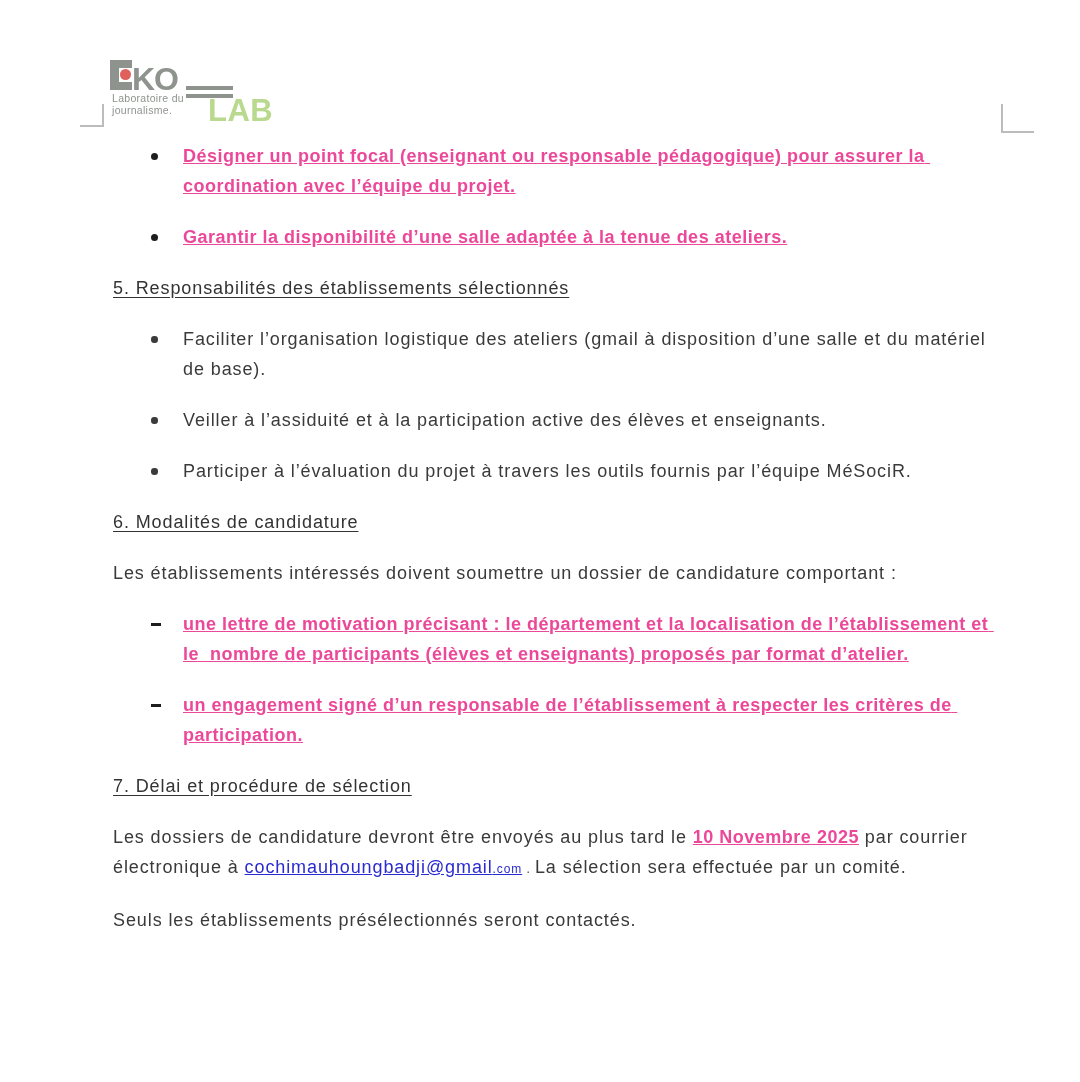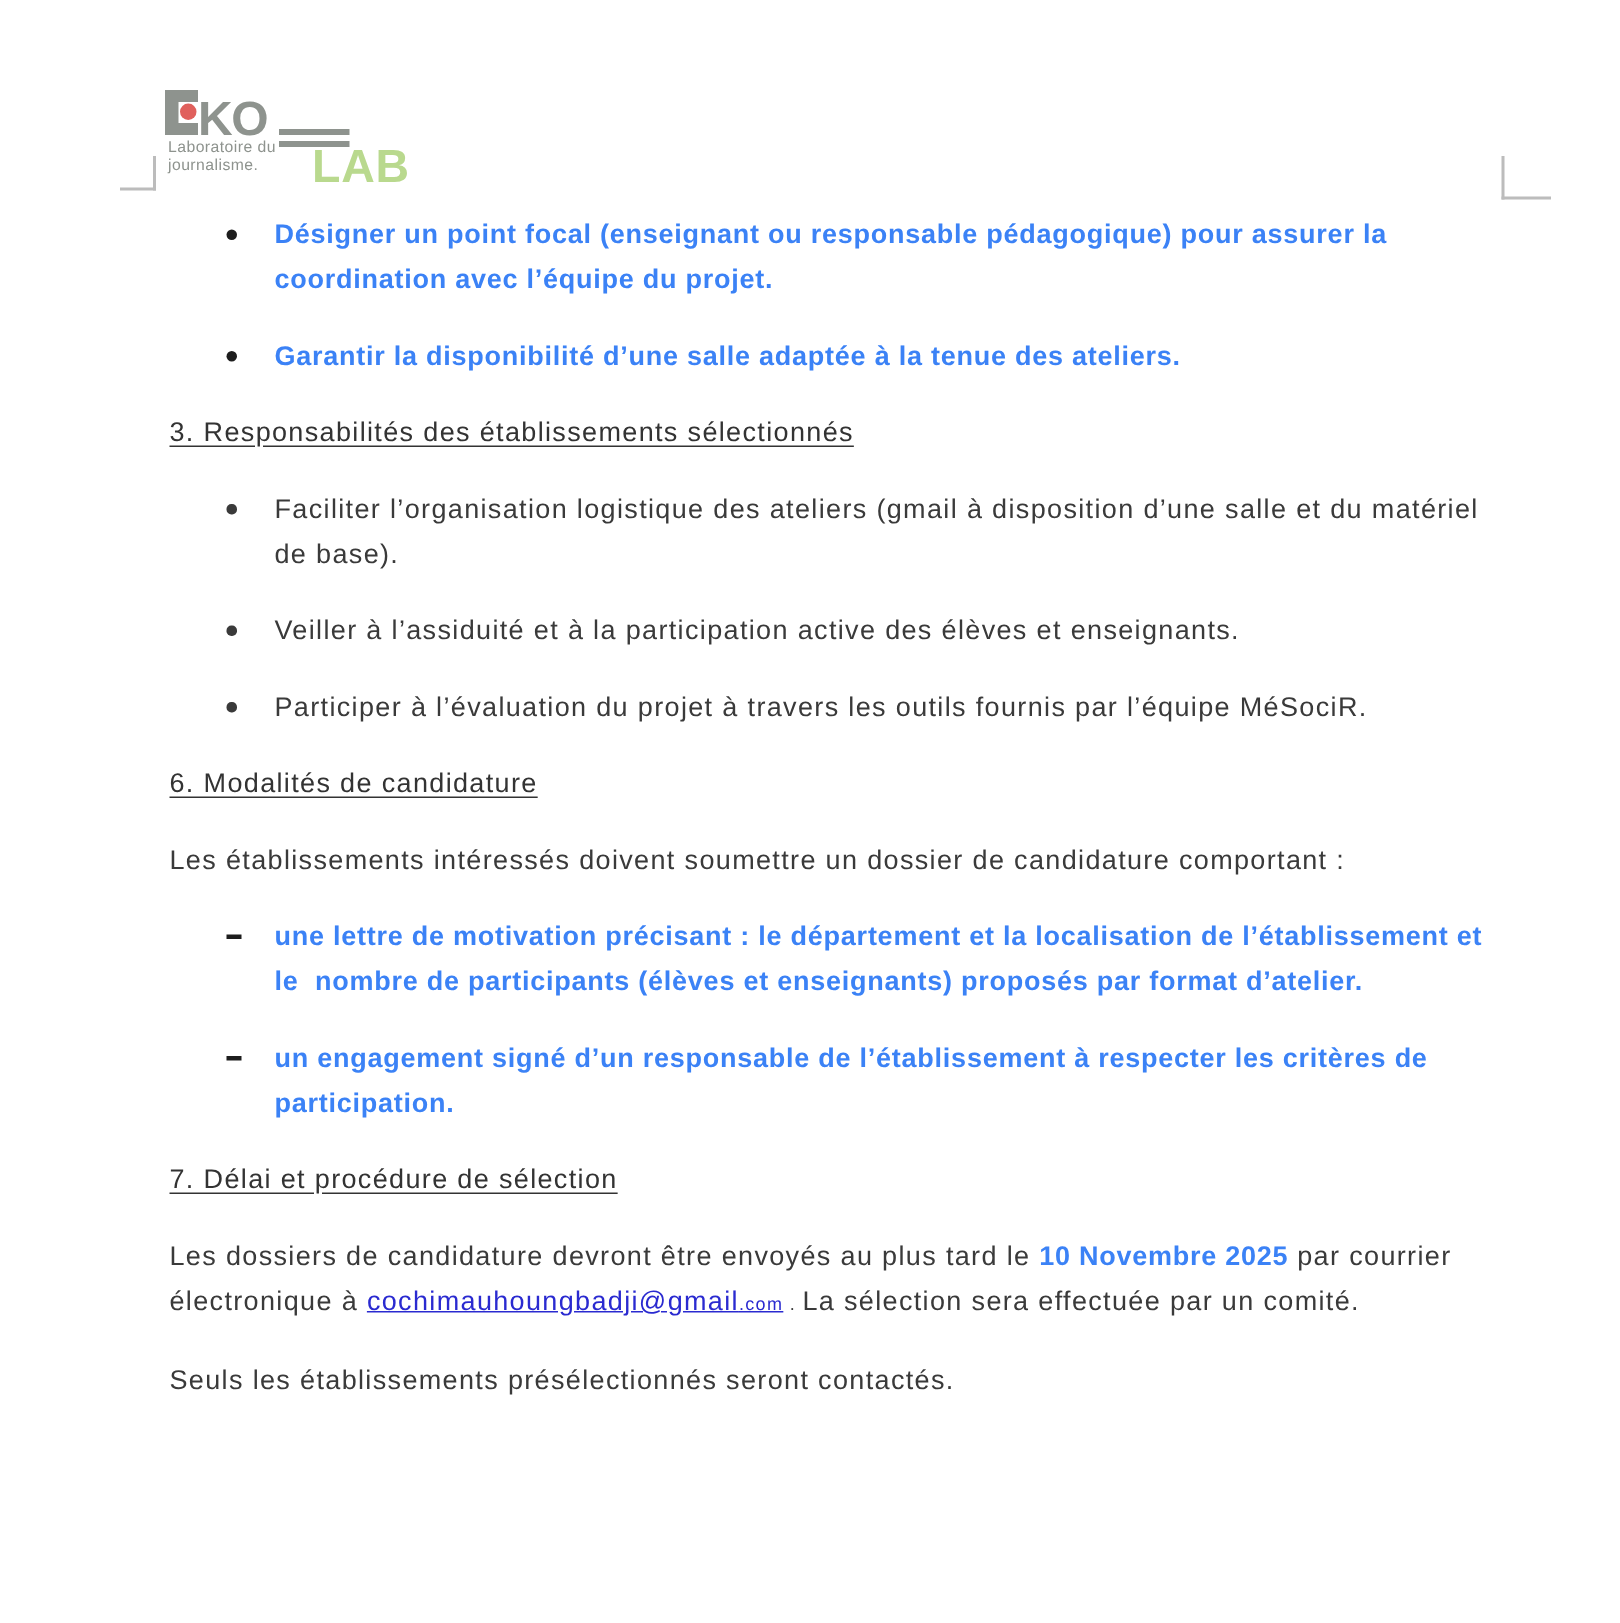--- a/index.html
+++ b/index.html
@@ -30,21 +30,21 @@
   .content { position:absolute; left:113px; top:141px; width:882px; color:#3a3a3a;
              font-size:18px; line-height:30px; letter-spacing:0.9px; }
   .block { margin:0 0 21px 0; }
   .mb15 { margin-bottom:15px; }
   .li { display:flex; }
   .marker { flex:0 0 70px; }
   .dot  { display:block; width:7px; height:7px; border-radius:50%; background:#1d1d1d; margin:12px 0 0 38px; }
   .li.regular .dot { background:#3a3a3a; width:6.5px; height:6.5px; }
   .dash { display:block; width:10px; height:3px; background:#1d1d1d; margin:14px 0 0 38px; }
   .t { white-space:pre-wrap; }
-  .bold-text, .b { font-weight:bold; color:#3b82f6; letter-spacing:0.5px; }
+  .bold-text, .b { font-weight:bold; color:#ec4899; letter-spacing:0.5px;text-decoration:underline; }
   .heading { font-size:18px; font-weight:normal; color:#333333; text-decoration:underline;
              text-underline-offset:3px; line-height:30px; margin:0 0 21px 0; }
   .para { margin:0 0 21px 0; }
   .email-link { color:#2a2ad0; text-decoration:underline; cursor:pointer; }
   .sm { font-size:12px; }
 </style>
 </head>
 <body>
 
 <div class="page">
@@ -76,21 +76,21 @@
       <span class="t">Désigner un point focal (enseignant ou responsable pédagogique) pour assurer la coordination avec l’équipe du projet.</span>
     </div>
 
     <div class="li block bold-text">
       <span class="marker">
           <span class="dot"></span>
         </span>
       <span class="t">Garantir la disponibilité d’une salle adaptée à la tenue des ateliers.</span>
     </div>
 
-    <h2 class="heading">3. Responsabilités des établissements sélectionnés</h2>
+    <h2 class="heading">5. Responsabilités des établissements sélectionnés</h2>
 
     <div class="li regular block">
       <span class="marker">
           <span class="dot"></span>
         </span>
       <span class="t">Faciliter l’organisation logistique des ateliers (gmail à disposition d’une salle et du matériel de base).</span>
     </div>
 
     <div class="li regular block">
       <span class="marker">

